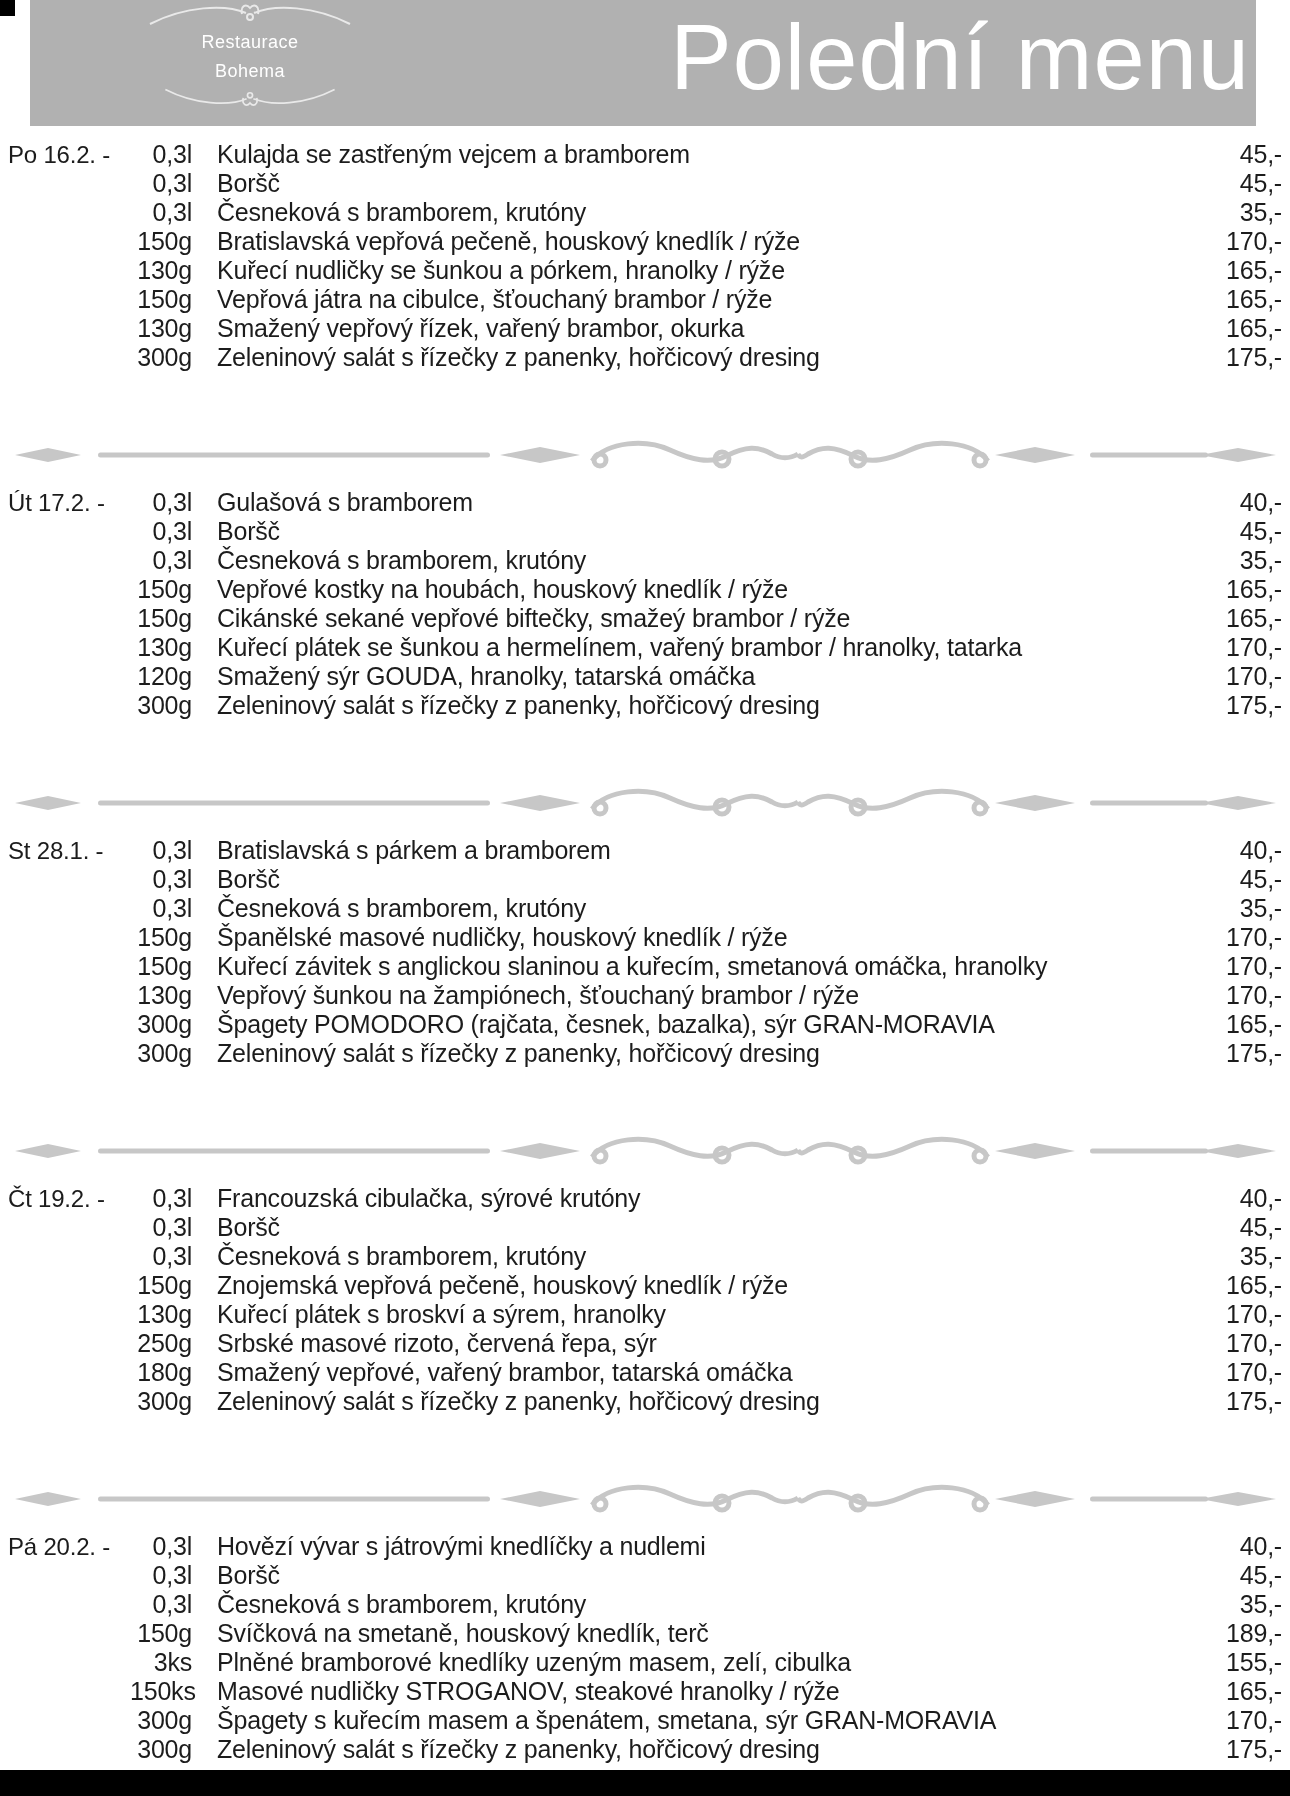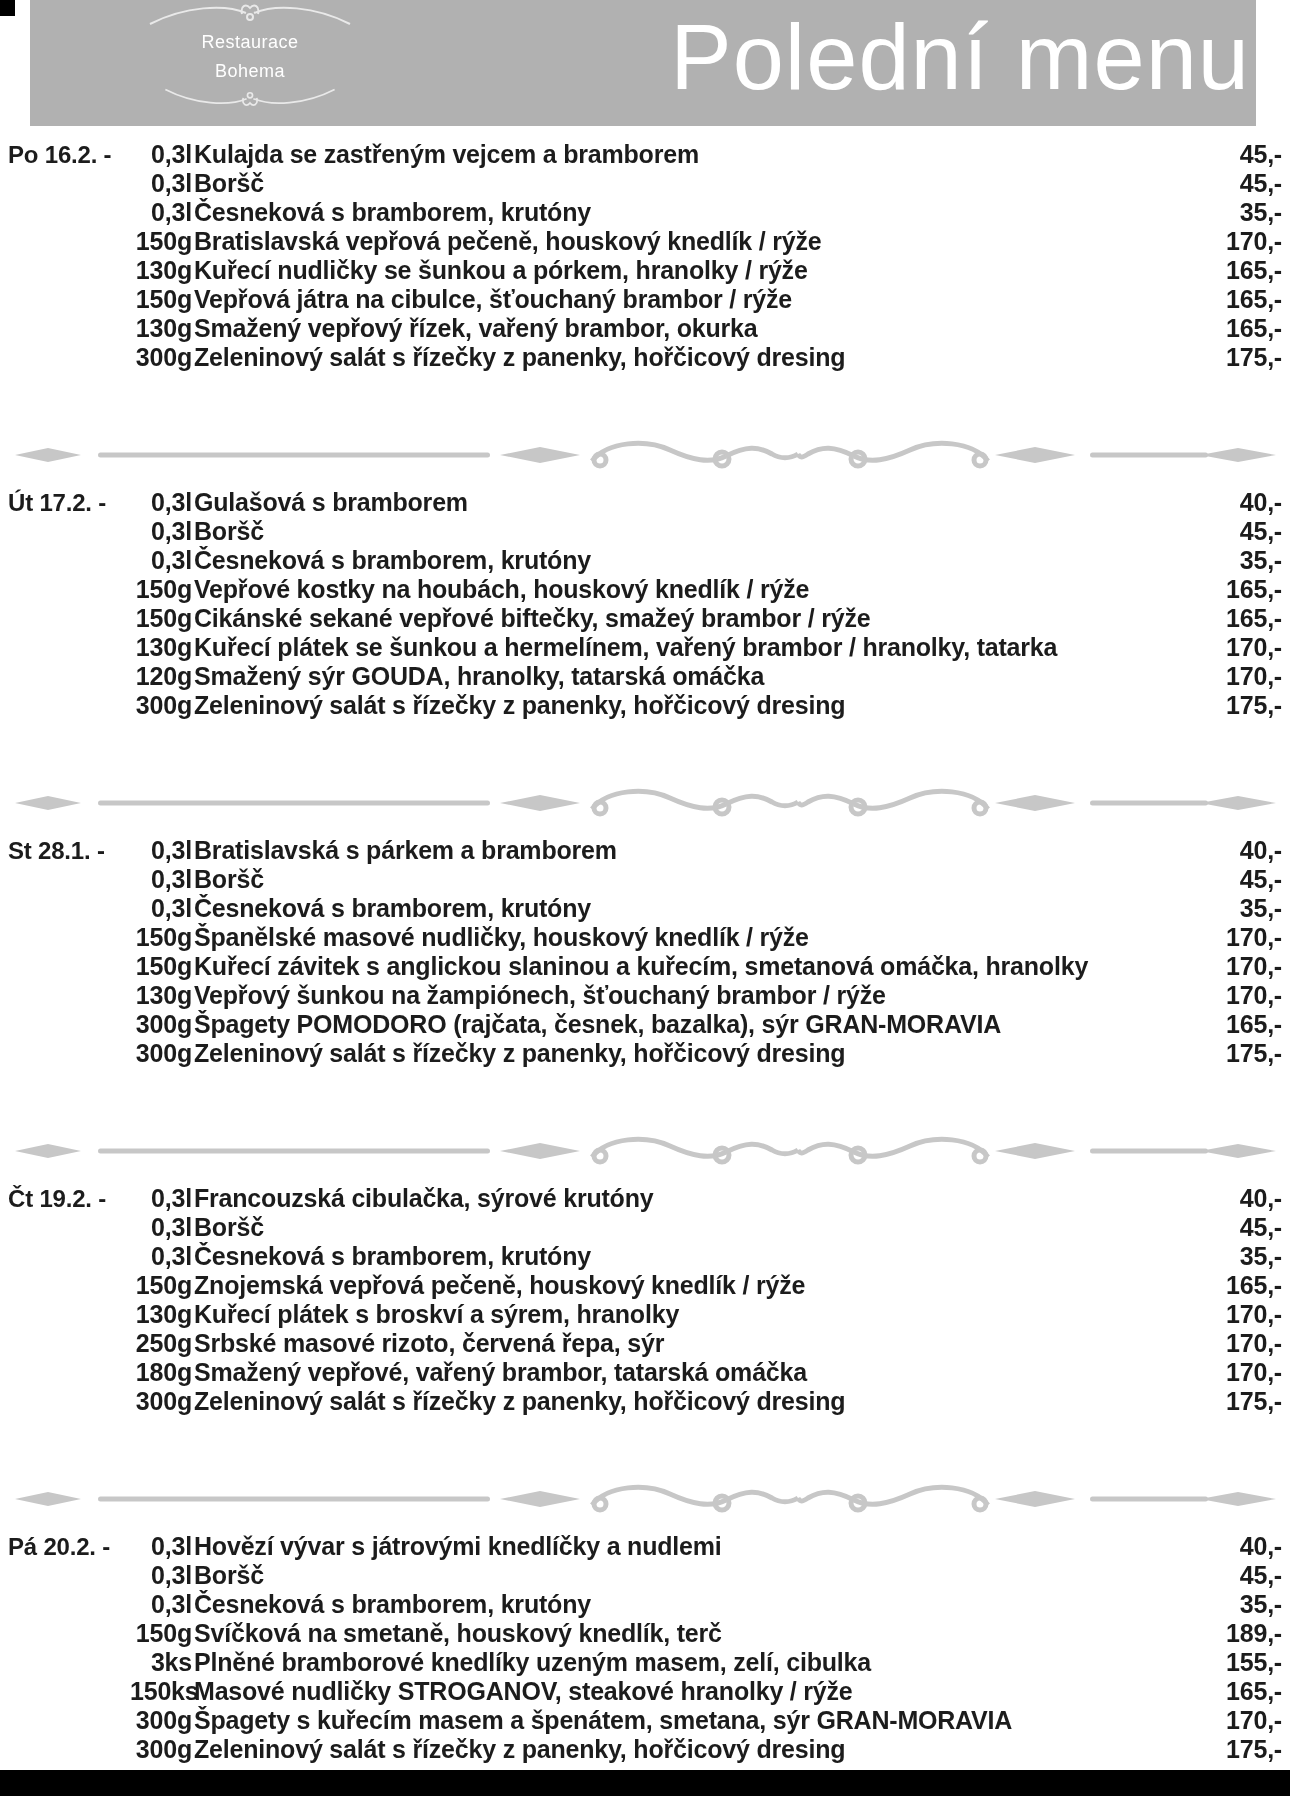--- a/index.html
+++ b/index.html
@@ -11,24 +11,24 @@
   .menu-header{position:absolute;top:0;left:30px;right:34px;height:126px;background:#b1b1b1;}
   .brand{position:absolute;left:78px;top:2px;width:284px;text-align:center;color:#ffffff;}
   .brand .fl{display:block;margin:0 auto;}
   .brand-line{font-size:18px;line-height:29px;font-weight:400;letter-spacing:0.5px;}
   .page-title{
     position:absolute;right:6px;top:-6px;margin:0;
     font-size:92px;line-height:126px;font-weight:400;letter-spacing:1px;color:#ffffff;
   }
   .days{position:absolute;top:140px;left:8px;right:8px;}
   .day{margin:0;}
-  .row{display:flex;height:29px;font-size:25px;line-height:29px;white-space:nowrap;letter-spacing:-0.2px;font-weight:bold;}
+  .row{display:flex;height:29px;font-size:25px;line-height:29px;white-space:nowrap;letter-spacing:-0.2px;}
   .col-label{width:122px;flex:none;font-size:24px;}
   .col-qty{width:62px;flex:none;text-align:right;}
-  .col-name{flex:1;padding-left:2px;overflow:hidden;}
+  .col-name{flex:1;padding-left:25px;overflow:hidden;}
   .col-price{width:96px;flex:none;text-align:right;}
   .divider{margin:66px 2px 16px 2px;height:34px;}
   .divider svg{display:block;width:100%;height:34px;}
   .bottom-bar{position:absolute;left:0;bottom:0;width:100%;height:26px;background:#000;}
 </style>
 </head>
 <body>
 
 <div class="page">
 

